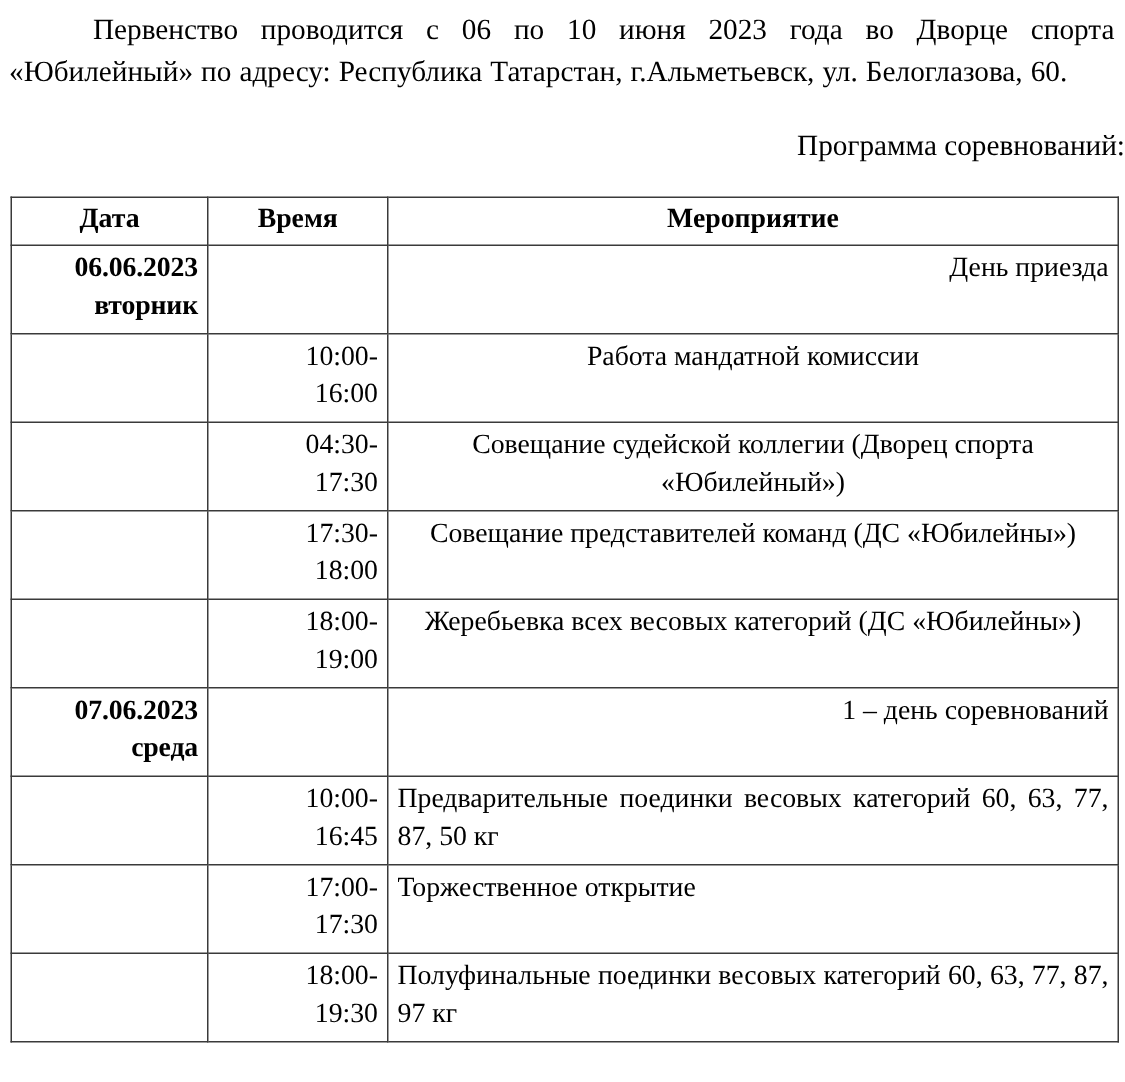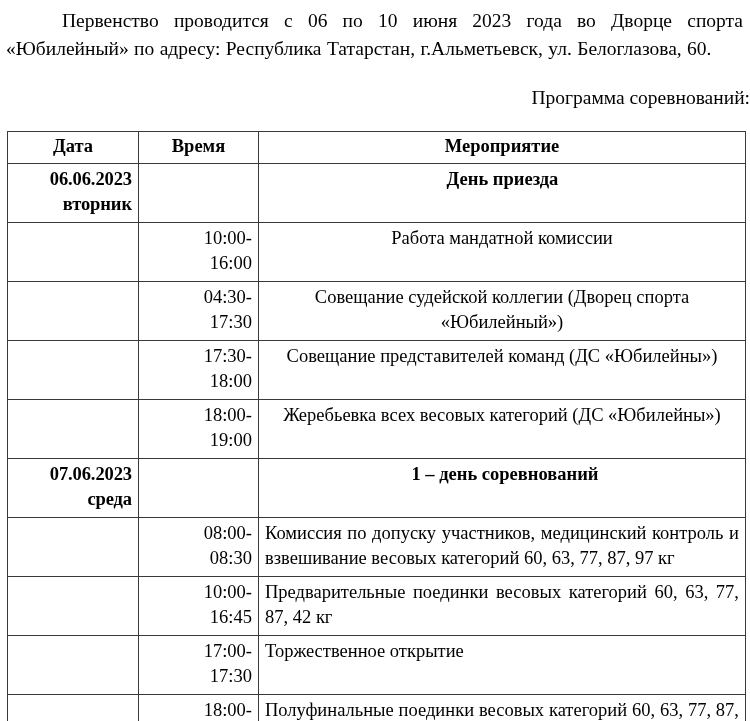--- a/index.html
+++ b/index.html
@@ -81,22 +81,22 @@
     white-space: pre-line;
   }
   .event-cell {
     text-align: center;
   }
   .event-cell.align-left {
     text-align: justify;
     text-justify: inter-word;
   }
   .event-cell.day-head {
-    font-weight: bold;
-    text-align: center;
+    font-weight: normal;
+    text-align: right;
     padding-left: 12px;
   }
   .event-cell.day-head.no-indent {
     padding-left: 7px;
   }
   .spacer-line {
     display: block;
     height: 25.5px;
   }
 </style>
@@ -200,37 +200,25 @@
             </td>
             <td>
               <div class="cell event-cell day-head">1 – день соревнований</div>
             </td>
           </tr>
           <tr>
             <td>
               <div class="cell date-cell">&nbsp;</div>
             </td>
             <td>
-              <div class="cell time-cell">08:00-
-08:30</div>
-            </td>
-            <td>
-              <div class="cell event-cell align-left">Комиссия по допуску участников, медицинский контроль и взвешивание весовых категорий 60, 63, 77, 87, 97 кг</div>
-            </td>
-          </tr>
-          <tr>
-            <td>
-              <div class="cell date-cell">&nbsp;</div>
-            </td>
-            <td>
               <div class="cell time-cell">10:00-
 16:45</div>
             </td>
             <td>
-              <div class="cell event-cell align-left">Предварительные поединки весовых категорий 60, 63, 77, 87, 42 кг</div>
+              <div class="cell event-cell align-left">Предварительные поединки весовых категорий 60, 63, 77, 87, 50 кг</div>
             </td>
           </tr>
           <tr>
             <td>
               <div class="cell date-cell">&nbsp;</div>
             </td>
             <td>
               <div class="cell time-cell">17:00-
 17:30</div>
             </td>

